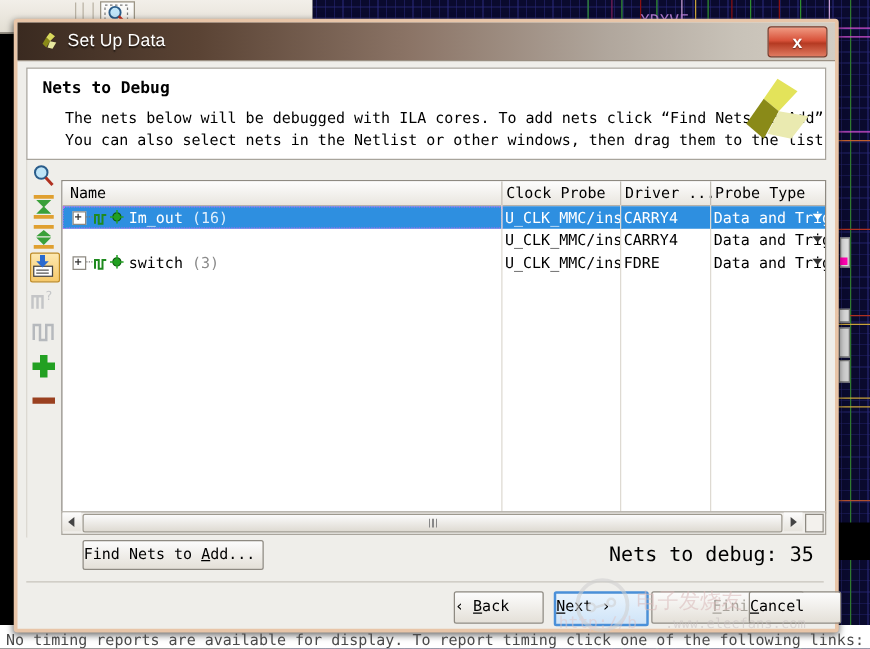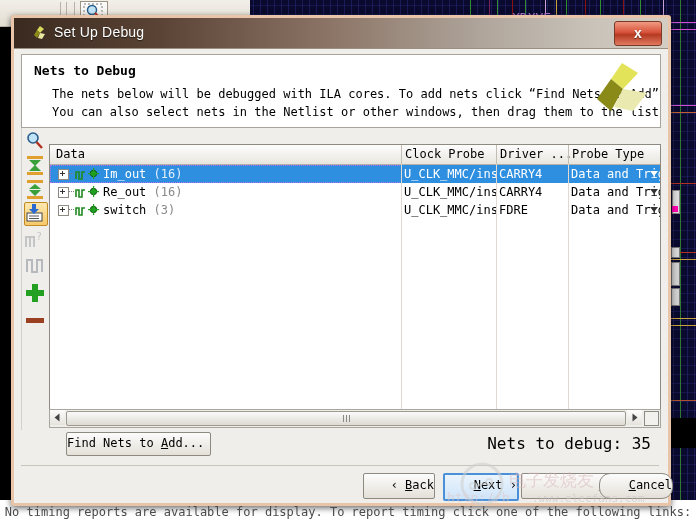--- a/index.html
+++ b/index.html
@@ -134,21 +134,21 @@
     background:linear-gradient(#fcfcfc,#e4e0d8);border:1px solid #8e8a82;border-radius:2px;
     font-size:12px;line-height:21px;cursor:pointer;
     font-family:"DejaVu Sans Mono", monospace;
   }
   #netcount{position:absolute;right:8px;top:8px;font-size:16px;font-family:"DejaVu Sans Mono", monospace;}
   #sepline{position:absolute;left:7px;top:447px;width:638px;height:1px;background:#c8c4bc;}
 
   
   #footer{position:absolute;left:7px;top:455px;width:638px;height:26px;}
   .btn{
-    position:absolute;top:0;height:24px;line-height:23px;text-align:right;font-size:12px;
+    position:absolute;top:0;height:24px;line-height:23px;text-align:left;font-size:12px;
     background:linear-gradient(#fcfcfc,#e4e0d8);border:1px solid #8e8a82;border-radius:2px;
     cursor:pointer;font-family:"DejaVu Sans Mono", monospace;color:#000;
   }
   .btn.primary{border:2px solid #4a90d9;background:linear-gradient(#eaf4fd,#cfe4f8);line-height:21px;}
   .btn.disabled{color:#a6a29a;cursor:default;}
   .u{text-decoration:underline;}
 
   
   #watermark{position:absolute;left:437px;top:462px;width:250px;height:50px;pointer-events:none;opacity:.55;}
   #bottomtext{
@@ -214,21 +214,21 @@
 </div>
 
 <div id="dlg">
 
   <div id="titlebar">
     <svg class="xlogo-sm" viewBox="0 0 16 15">
       <polygon points="8,0 12,3 8,7 5,4" fill="#d9d95c"></polygon>
       <polygon points="5,4 8,7 5,12 2,9" fill="#8a8a18"></polygon>
       <polygon points="8,7 13,8 10,13 6,12" fill="#e8e8a0"></polygon>
     </svg>
-    <span class="ttl">Set Up Debug</span>
+    <span class="ttl">Set Up Data</span>
     <div id="closebtn">x</div>
   </div>
 
   <div id="header">
     <h1>Nets to Debug</h1>
     <div class="ln ln1">The nets below will be debugged with ILA cores.  To add nets click “Find Nets to Add”.</div>
     <div class="ln ln2">You can also select nets in the Netlist or other windows,  then drag them to the list or</div>
     <svg class="xlogo-big" viewBox="0 0 62 58">
       <polygon points="32,2 48,12 33,28 21,18" fill="#e3e35a"></polygon>
       <polygon points="21,18 33,28 21,50 7,38" fill="#8a8a18"></polygon>
@@ -288,21 +288,21 @@
       </div>
       <div class="tool" style="top:182px;">
         <svg width="22" height="22" viewBox="0 0 22 22">
           <rect x="2" y="8" width="18" height="5" fill="#9a4020"></rect>
         </svg>
       </div>
     </div>
 
     <div id="tree">
       <div id="thead">
-        <div class="th" style="left:6px;">Data</div>
+        <div class="th" style="left:6px;">Name</div>
         <div class="th" style="left:355px;">Clock Probe</div>
         <div class="th" style="left:450px;">Driver ...</div>
         <div class="th" style="left:522px;">Probe Type</div>
         <div class="div" style="left:351px;"></div>
         <div class="div" style="left:446px;"></div>
         <div class="div" style="left:518px;"></div>
       </div>
 
       <div class="row sel">
         <div class="cell cell-name">
@@ -320,33 +320,20 @@
         </div>
         <div class="cell cell-clk">U_CLK_MMC/ins...</div>
         <div class="cell cell-drv">CARRY4</div>
         <div class="cell cell-probe">
           <span>Data and Trigger</span>
           <span class="chev"></span>
         </div>
       </div>
 
       <div class="row">
-        <div class="cell cell-name">
-          <span class="expander"></span>
-          <span class="dots"></span>
-          <svg class="ico-wave" viewBox="0 0 12 12">
-            <path d="M1,11 L1,4 L4,4 L4,11 L7,11 L7,4 L10,4" fill="none" stroke="#1f8a1f" stroke-width="1.6"></path>
-          </svg>
-          <svg class="ico-gear" viewBox="0 0 11 11">
-            <circle cx="5.5" cy="5.5" r="3.2" fill="#22a022" stroke="#0d5a0d"></circle>
-            <rect x="5" y="0" width="1.2" height="11" fill="#22a022"></rect>
-            <rect x="0" y="5" width="11" height="1.2" fill="#22a022"></rect>
-          </svg>
-          <span class="nm"><span>Re_out</span> <span class="count">(16)</span></span>
-        </div>
         <div class="cell cell-clk">U_CLK_MMC/ins...</div>
         <div class="cell cell-drv">CARRY4</div>
         <div class="cell cell-probe">
           <span>Data and Trigger</span>
           <span class="chev"></span>
         </div>
       </div>
 
       <div class="row">
         <div class="cell cell-name">
@@ -404,21 +391,21 @@
   <div id="footer">
     <div class="btn" style="left:342px;width:70px;">
       ‹ <span class="u">B</span>ack
     </div>
     <div class="btn primary" style="left:422px;width:72px;">
       <span class="u">N</span>ext ›
     </div>
     <div class="btn disabled" style="left:500px;width:72px;padding-left:48px;">
       <span class="u">F</span>inish
     </div>
-    <div class="btn" style="left:578px;width:72px;border-radius:11px;">
+    <div class="btn" style="left:578px;width:72px;">
       <span class="u">C</span>ancel
     </div>
   </div>
 </div>
 
 <svg id="watermark" viewBox="0 0 250 50">
   <circle cx="45" cy="22" r="20" fill="none" stroke="#cfcfcf" stroke-width="3"></circle>
   <circle cx="36" cy="24" r="3" fill="none" stroke="#cfcfcf" stroke-width="2"></circle>
   <circle cx="52" cy="20" r="3" fill="none" stroke="#cfcfcf" stroke-width="2"></circle>
   <line x1="39" y1="24" x2="49" y2="21" stroke="#cfcfcf" stroke-width="2"></line>

